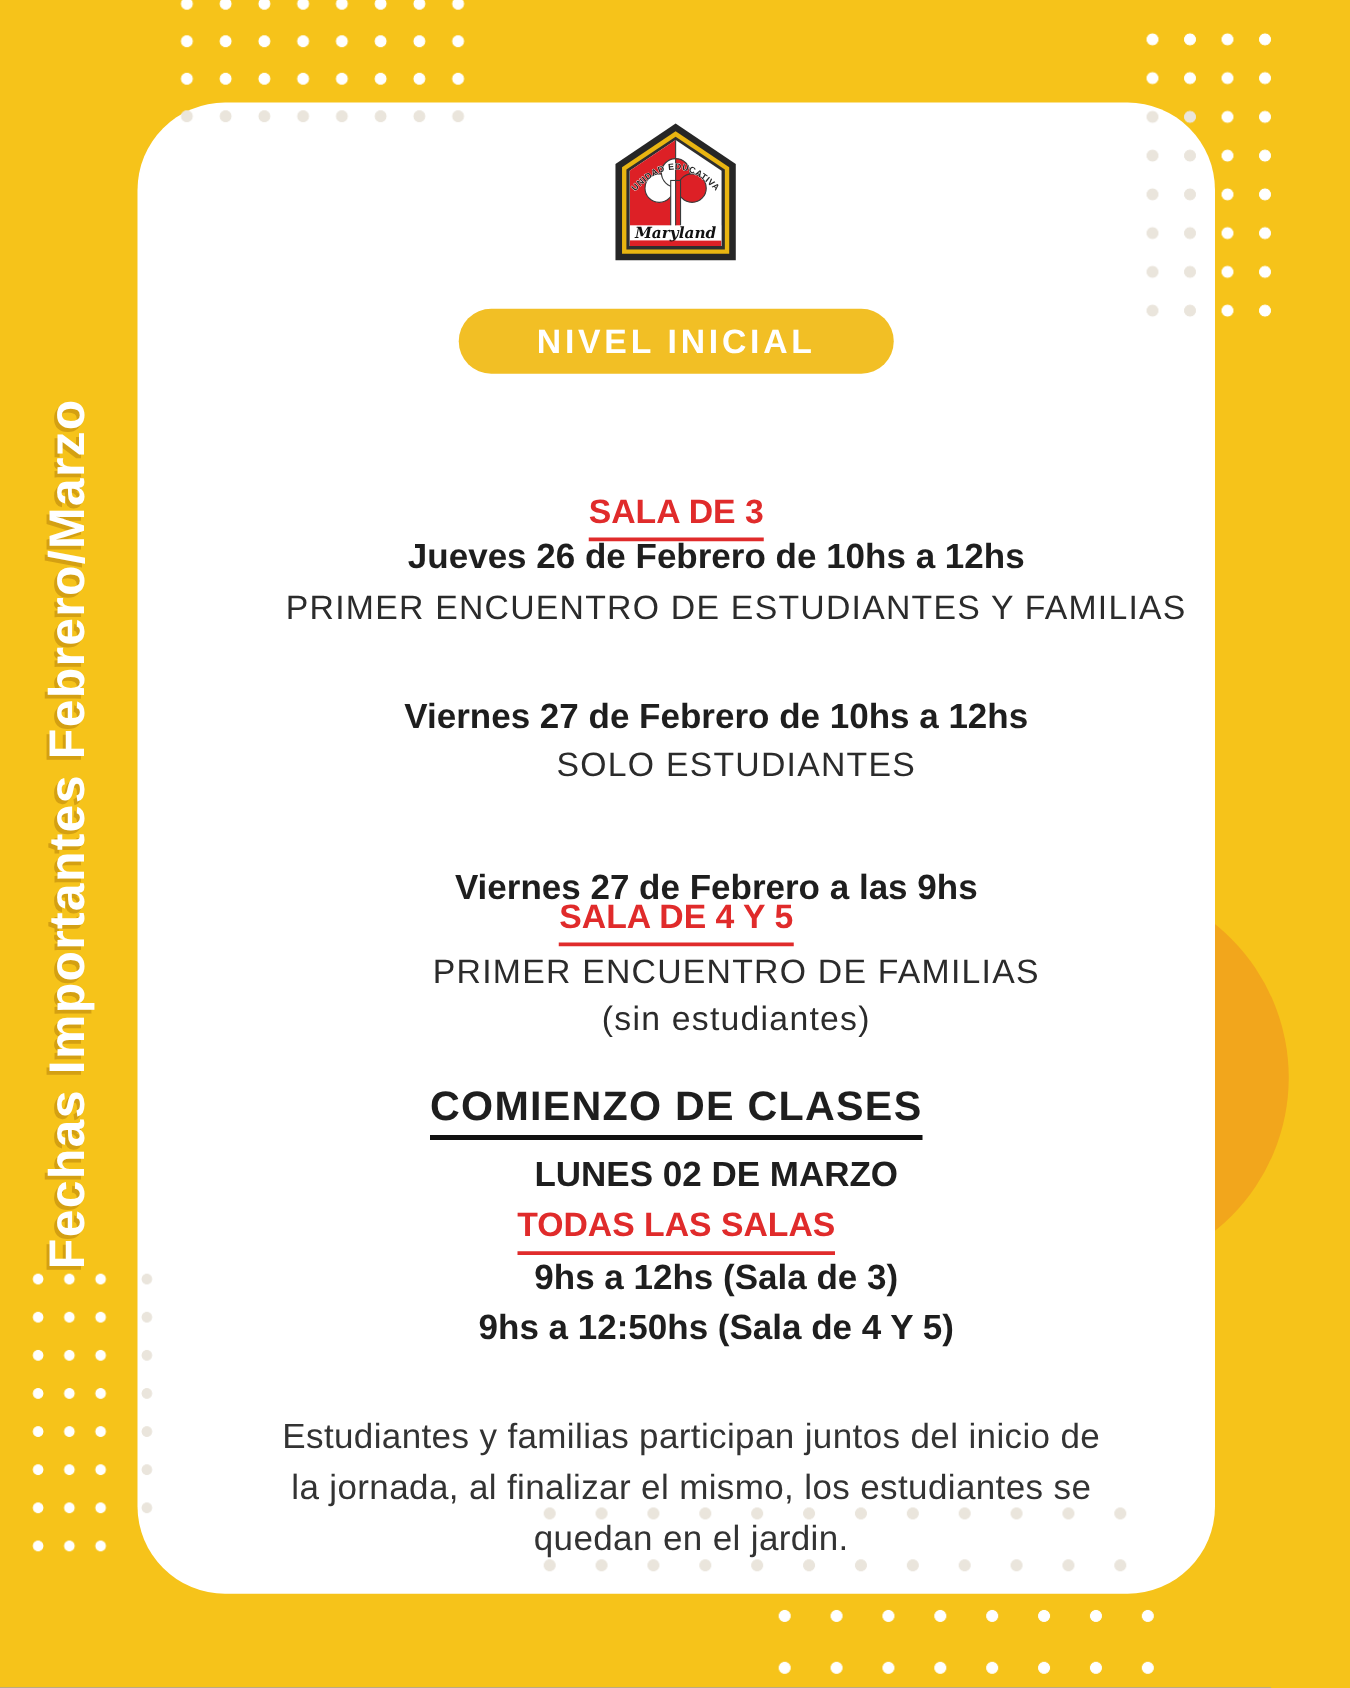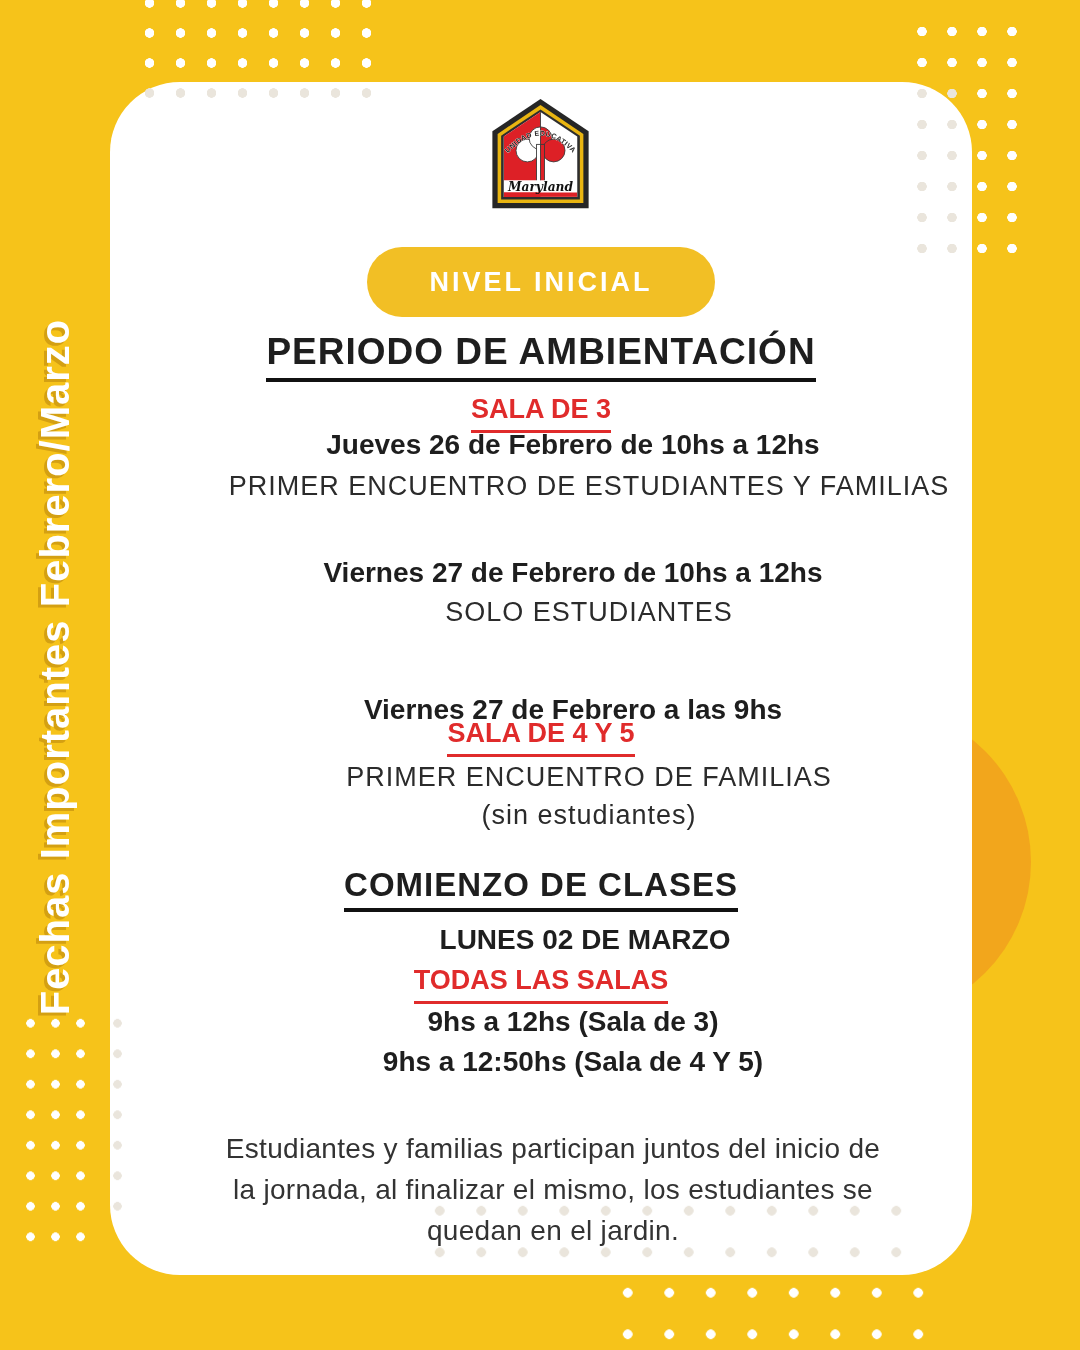--- a/index.html
+++ b/index.html
@@ -46,21 +46,21 @@
   .r27{font-size:27px; font-weight:400; letter-spacing:1px; color:#2B2B2B;padding-left:48px;}
   .redhead{font-size:27px; font-weight:800; color:#E02B2B;}
   .redhead .u{border-bottom:3px solid #E02B2B; padding-bottom:5px; display:inline-block;}
   .title1{font-size:37px; font-weight:800; letter-spacing:1px;}
   .title1 .u{border-bottom:4px solid #111; padding-bottom:4px; display:inline-block;}
   .title2{font-size:33px; font-weight:700; letter-spacing:1px;}
   .title2 .u{border-bottom:4px solid #111; padding-bottom:4px; display:inline-block;}
   .para{font-size:28px; font-weight:400; color:#333; letter-spacing:0.3px; line-height:41px;margin-left:12px;}
   
   .badge{
-    position:absolute; left:257px; top:165px; width:348px; height:70px;
+    position:absolute; left:257px; top:165px; width:348px; height:52px;
     background:#F2BF25; border-radius:35px;
     display:flex; align-items:center; justify-content:center;
   }
   .badge span{color:#FFFFFF; font-size:27px; font-weight:700; letter-spacing:3px;}
   
   .logo{position:absolute; left:378px; top:13px; width:105px; height:118px;}
 </style>
 </head>
 <body>
 
@@ -133,44 +133,41 @@
             <textPath href="#arcpath" startOffset="50%" text-anchor="middle">UNIDAD EDUCATIVA</textPath>
           </text>
           <text x="60" y="108" text-anchor="middle" font-size="14" font-style="italic" font-weight="bold" font-family="DejaVu Serif, serif" fill="#111111">Maryland</text>
         </svg>
       </div>
 
       <div class="badge">
         <span>NIVEL INICIAL</span>
       </div>
 
-      <div class="line title1" style="top:249px;">
-        <span class="u">PERIODO DE AMBIENTACIÓN</span>
-      </div>
 
       <div class="line redhead" style="top:312px;">
         <span class="u">SALA DE 3</span>
       </div>
       <div class="line b28" style="top:347px;">Jueves 26 de Febrero de 10hs a 12hs</div>
       <div class="line r27" style="top:389px;">PRIMER ENCUENTRO DE ESTUDIANTES Y FAMILIAS</div>
 
       <div class="line b28" style="top:475px;">Viernes 27 de Febrero de 10hs a 12hs</div>
       <div class="line r27" style="top:515px;">SOLO ESTUDIANTES</div>
 
       <div class="line redhead" style="top:588px;margin-top:48px;">
         <span class="u">SALA DE 4 Y 5</span>
       </div>
       <div class="line b28" style="top:612px;">Viernes 27 de Febrero a las 9hs</div>
       <div class="line r27" style="top:718px;">(sin estudiantes)</div>
       <div class="line r27" style="top:680px;">PRIMER ENCUENTRO DE FAMILIAS</div>
 
       <div class="line title2" style="top:784px;">
         <span class="u">COMIENZO DE CLASES</span>
       </div>
-      <div class="line b28" style="top:842px;margin-left:12px;">LUNES 02 DE MARZO</div>
+      <div class="line b28" style="top:842px;">LUNES 02 DE MARZO</div>
       <div class="line redhead" style="top:883px;">
         <span class="u">TODAS LAS SALAS</span>
       </div>
       <div class="line b28" style="top:924px;">9hs a 12hs (Sala de 3)</div>
       <div class="line b28" style="top:964px;">9hs a 12:50hs (Sala de 4 Y 5)</div>
 
       <div class="line para" style="top:1046px;">Estudiantes y familias participan juntos del inicio de</div>
       <div class="line para" style="top:1087px;">la jornada, al finalizar el mismo, los estudiantes se</div>
       <div class="line para" style="top:1128px;">quedan en el jardin.</div>
 

